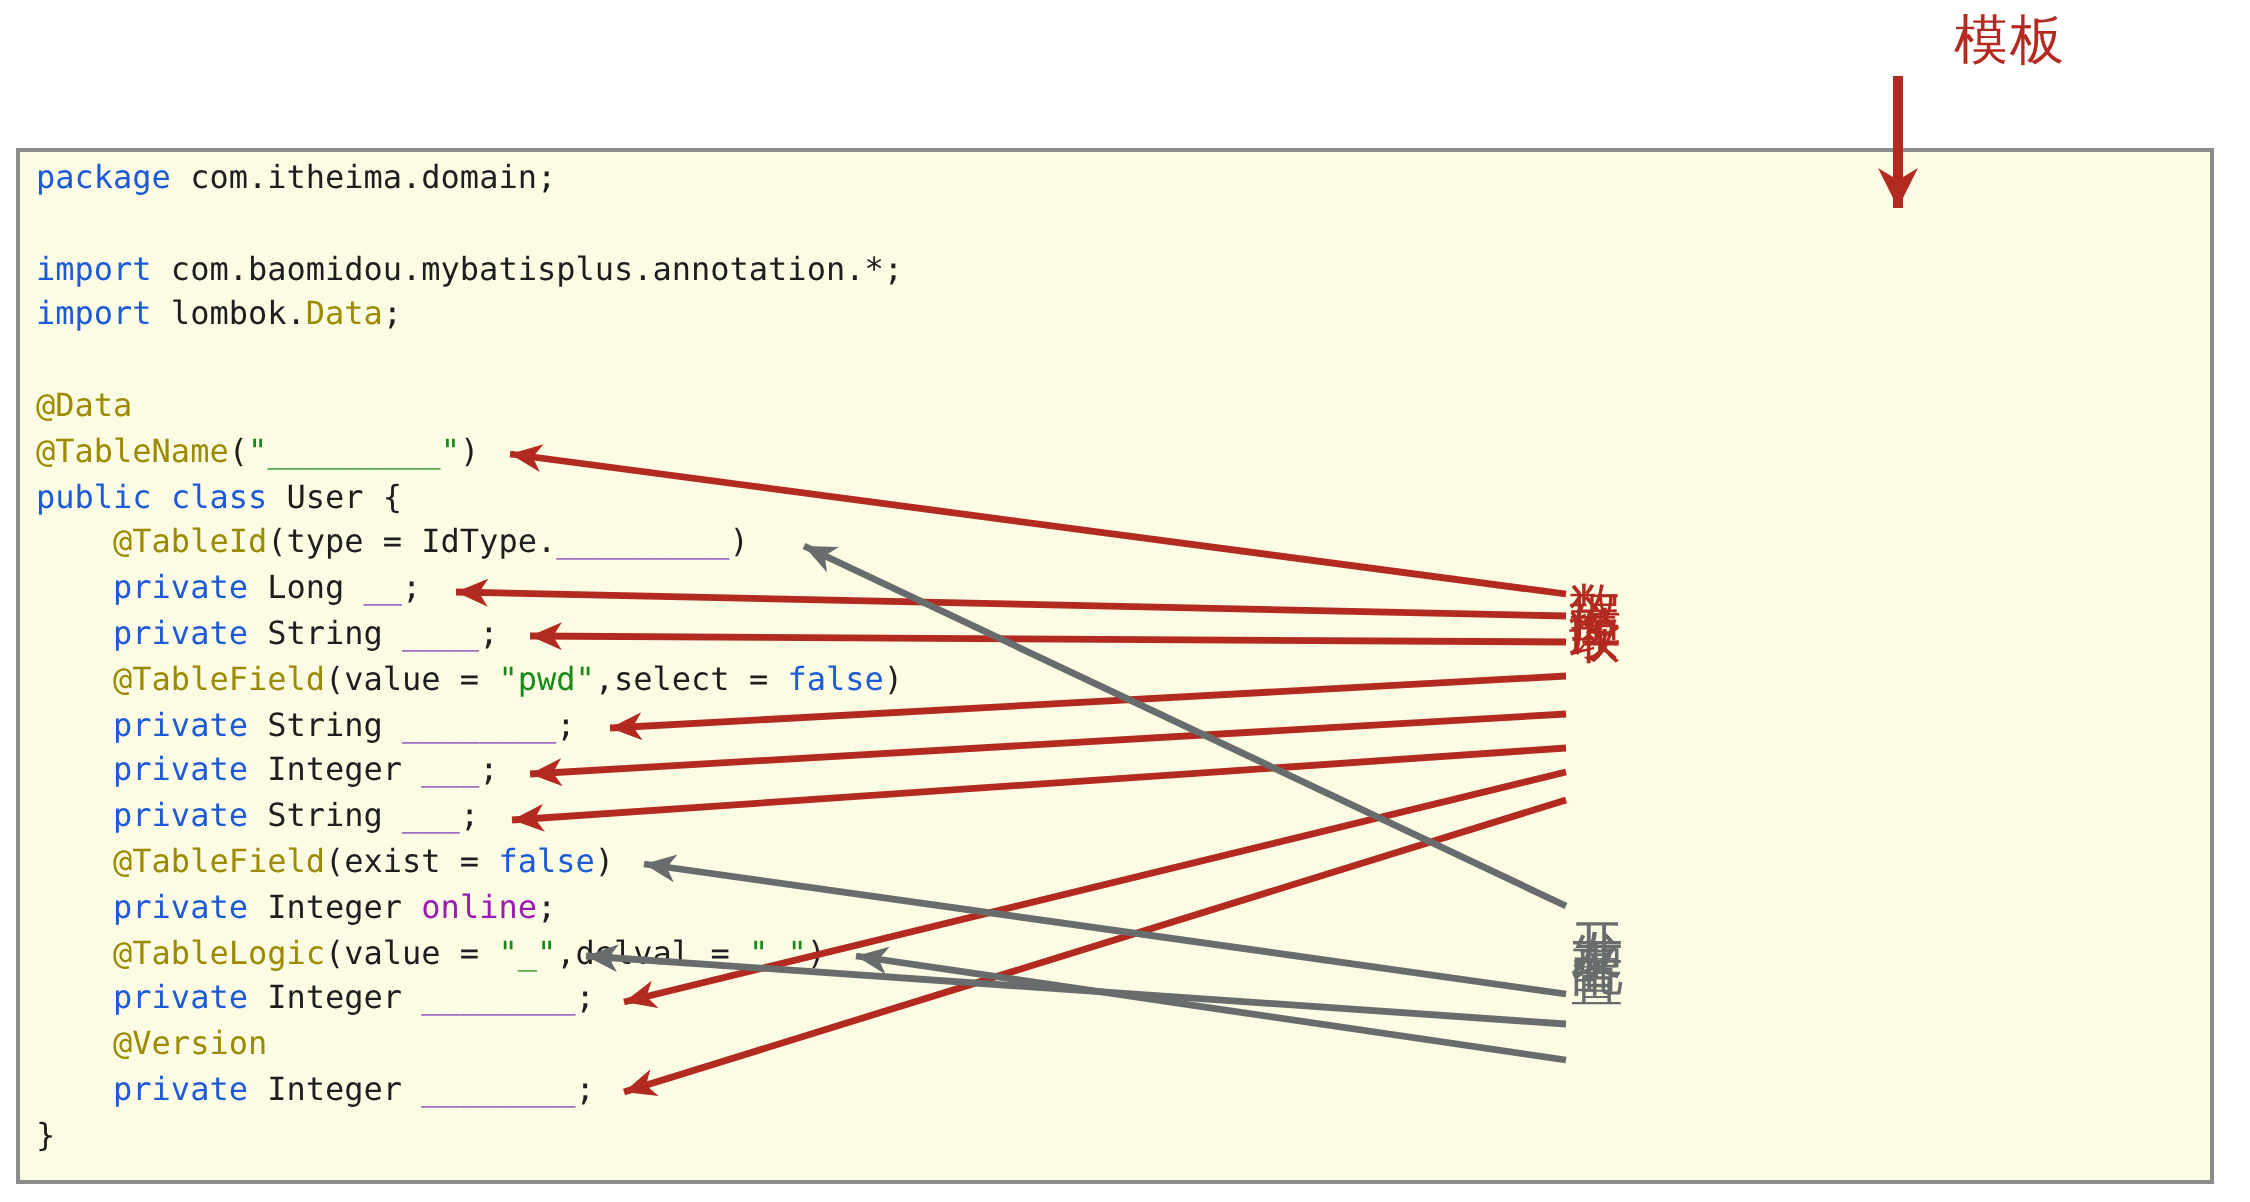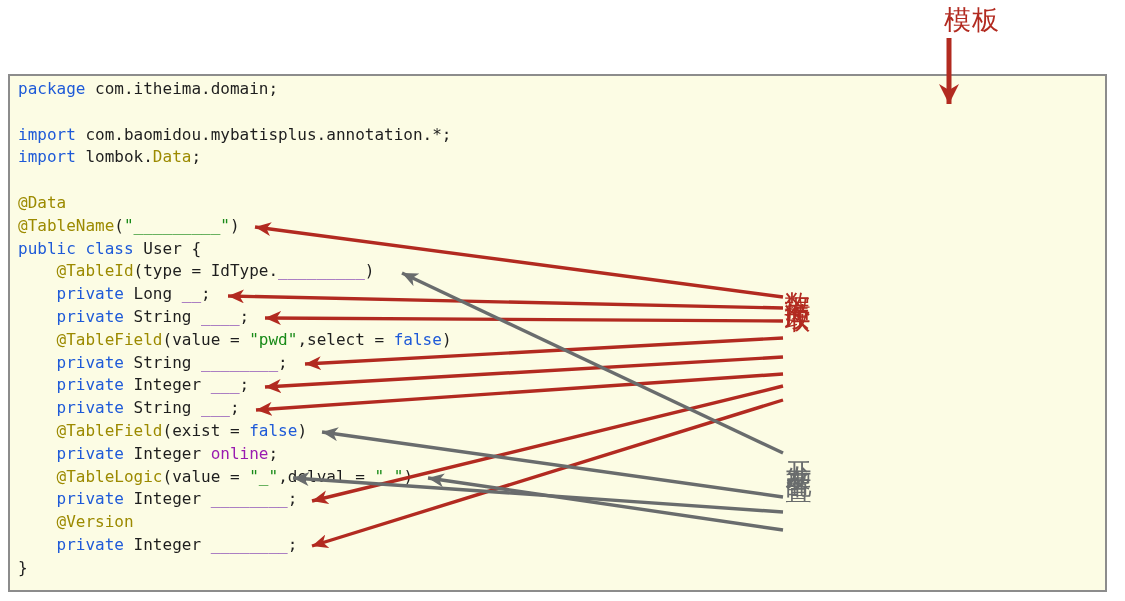--- a/index.html
+++ b/index.html
@@ -26,21 +26,21 @@
     white-space: pre;
   }
   .code-line { height: 22.8px; }
   .arrows {
     position: absolute; left: 0; top: 0;
     width: 1125px; height: 601px;
     pointer-events: none;
   }
   .label-top {
     position: absolute;
-    left: 944px; top: 2px;
+    left: 977px; top: 2px;
     font-size: 27px;
     letter-spacing: 1px;
     white-space: nowrap;
   }
   .label-vert {
     position: absolute;
     writing-mode: vertical-rl;
     text-orientation: upright;
     font-size: 26px;
     letter-spacing: 4px;

